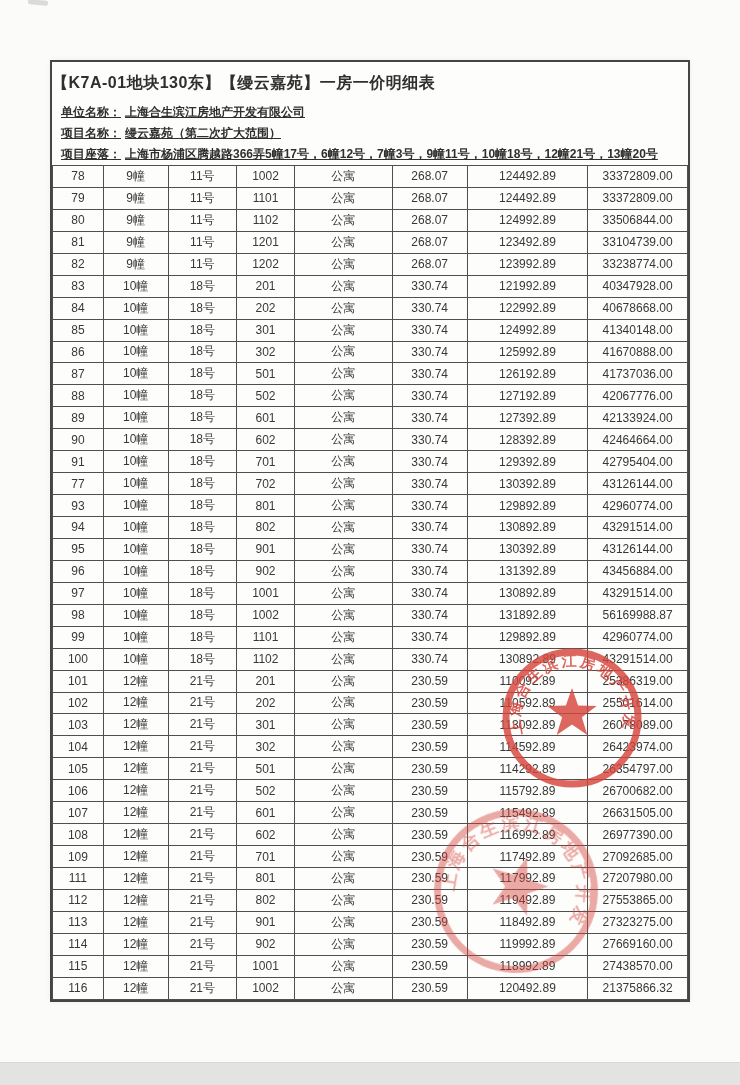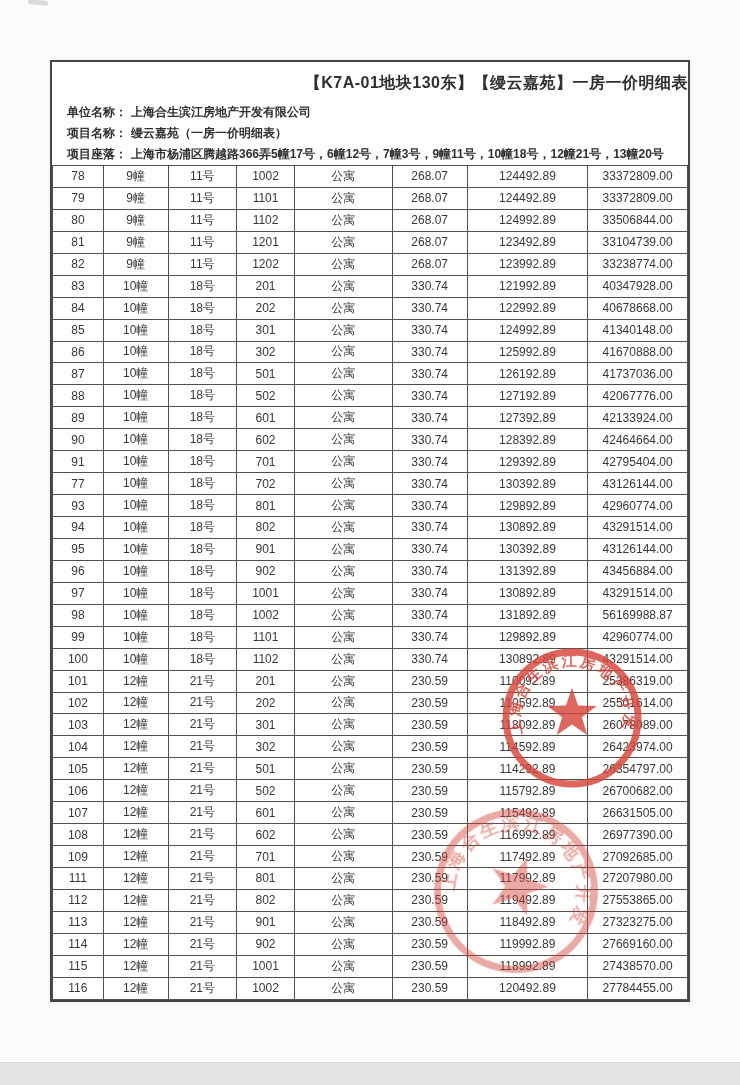--- a/index.html
+++ b/index.html
@@ -16,27 +16,27 @@
   .scan-band-bottom{
     position:absolute;left:0;bottom:0;width:740px;height:22px;
     background:#e3e3e1;border-top:1px solid #d9d9d7;
   }
   .sheet{
     position:absolute;left:50px;top:60px;width:636px;height:938px;
     border:2px solid #454545;background:#fdfdfc;
     box-shadow:0 0 6px rgba(0,0,0,0.05);
   }
   .sheet-title{
-    height:40px;line-height:42px;text-align:right;
+    height:40px;line-height:42px;text-align:left;
     font-size:16px;font-weight:bold;color:#2f2f2f;letter-spacing:.5px;
     white-space:nowrap;
   }
   .info-row{
-    height:21px;line-height:21px;padding-left:15px;
-    font-size:12px;font-weight:bold;color:#2f2f2f;white-space:nowrap;
+    height:21px;line-height:21px;padding-left:9px;
+    font-size:12px;font-weight:bold;color:#2f2f2f;white-space:nowrap;text-decoration:underline;
   }
   .info-row .lbl{margin-right:4px;}
   table.price-table{
     width:100%;height:835px;border-collapse:collapse;table-layout:fixed;
   }
   table.price-table td{
     border:1px solid #4f4f4f;text-align:center;vertical-align:middle;
     font-size:12px;color:#383838;padding:0;overflow:hidden;white-space:nowrap;
   }
   .stamp{position:absolute;pointer-events:none;filter:blur(.4px);}
@@ -49,21 +49,21 @@
 
 <div class="scan-mark-topleft"></div>
 
 <div class="sheet">
   <div class="sheet-title">【K7A-01地块130东】【缦云嘉苑】一房一价明细表</div>
 
   <div class="info-row">
     <span class="lbl">单位名称：</span><span>上海合生滨江房地产开发有限公司</span>
   </div>
   <div class="info-row">
-    <span class="lbl">项目名称：</span><span>缦云嘉苑（一房一价明细表）</span>
+    <span class="lbl">项目名称：</span><span>缦云嘉苑（第二次扩大范围）</span>
   </div>
   <div class="info-row">
     <span class="lbl">项目座落：</span><span>上海市杨浦区腾越路366弄5幢17号，6幢12号，7幢3号，9幢11号，10幢18号，12幢21号，13幢20号</span>
   </div>
 
   <table class="price-table">
     <colgroup>
       <col style="width:8%">
         <col style="width:10.2%">
         <col style="width:10.8%">
@@ -445,21 +445,21 @@
           <td>27438570.00</td>
         </tr>
         <tr>
           <td>116</td>
           <td>12幢</td>
           <td>21号</td>
           <td>1002</td>
           <td>公寓</td>
           <td>230.59</td>
           <td>120492.89</td>
-          <td>27784455.00</td>
+          <td>21375866.32</td>
         </tr>
       </tbody>
   </table>
 </div>
 
 <svg class="stamp stamp-1" viewBox="0 0 160 160">
   <circle cx="80" cy="80" r="66" fill="none" stroke="#d6453c" stroke-width="7"></circle>
   <defs>
       <path id="arc1" d="M 32 100 A 52 52 0 1 1 128 100" fill="none"></path>
     </defs>

